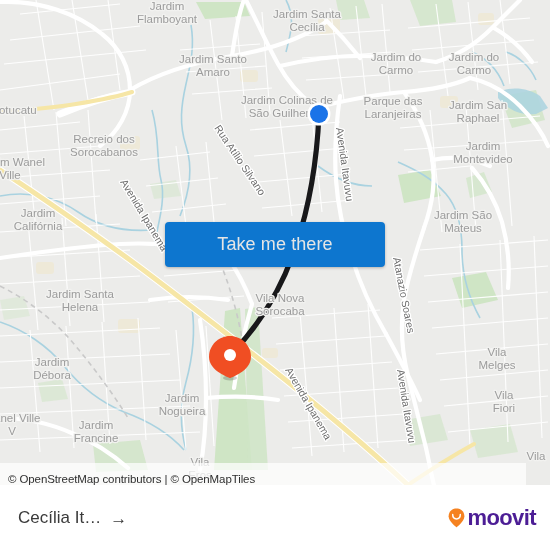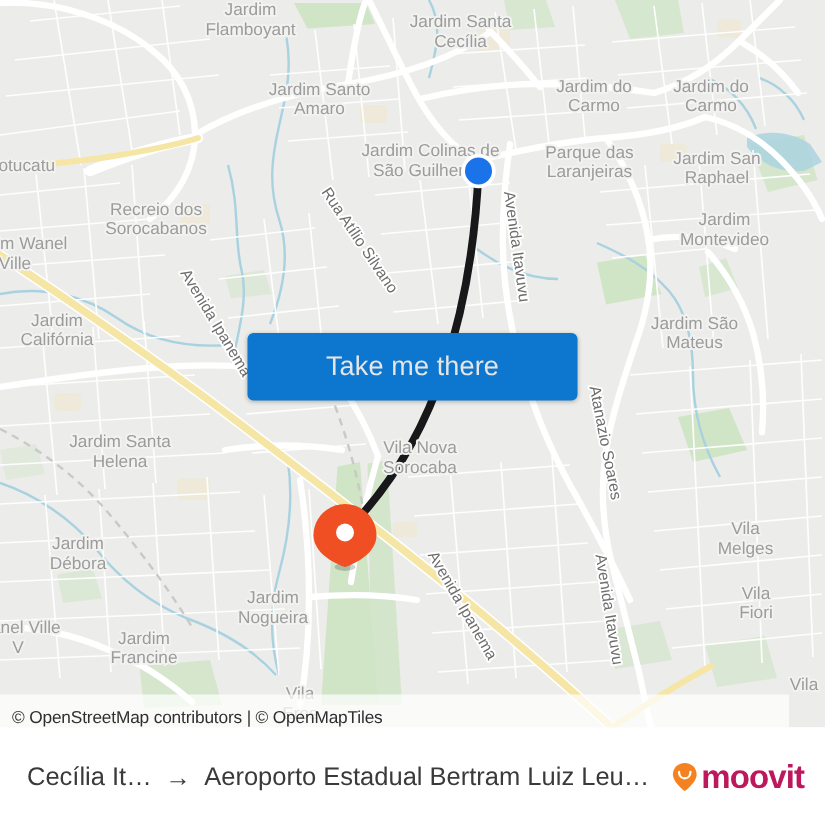--- a/index.html
+++ b/index.html
@@ -75,21 +75,21 @@
     white-space:nowrap;overflow:hidden;
   }
   .origin-name{flex:0 0 auto;max-width:95px;overflow:hidden;text-overflow:ellipsis;}
   .arrow-icon{flex:0 0 auto;margin:0 9px;color:#3a3a3a;font-size:17px;line-height:1;}
   .dest-name{flex:1 1 auto;min-width:0;overflow:hidden;text-overflow:ellipsis;}
   .brand{
     flex:0 0 auto;display:flex;align-items:center;gap:2px;margin-left:10px;
   }
   .brand-mark{width:17px;height:20px;flex:0 0 auto;}
   .brand-name{
-    font-size:22px;font-weight:bold;color:#be185d;letter-spacing:-0.6px;
+    font-size:22px;font-weight:bold;color:#4c1d95;letter-spacing:-0.6px;
     font-family:"Liberation Sans", sans-serif;line-height:1;
   }
 </style>
 </head>
 <body>
 
 <div id="app">
 
   <div class="map">
 
@@ -278,21 +278,20 @@
   </div>
 
   <div class="cta">
     <span class="cta-label">Take me there</span>
   </div>
 
   <div class="footer">
     <div class="route-txt">
       <span class="origin-name">Cecília It…</span>
       <span class="arrow-icon">→</span>
-      <span class="dest-name">Aeroporto Estadual Bertram Luiz Leu…</span>
     </div>
     <div class="brand">
       <svg class="brand-mark" viewBox="0 0 17 20">
         <path d="M8.5 0.6 C3.9 0.6 0.6 4 0.6 8.3 C0.6 13.6 8.5 19.4 8.5 19.4 C8.5 19.4 16.4 13.6 16.4 8.3 C16.4 4 13.1 0.6 8.5 0.6 Z" fill="#f58220"></path>
         <path d="M4.7 6.6 C4.7 9.2 6.4 10.9 8.5 10.9 C10.6 10.9 12.3 9.2 12.3 6.6" fill="none" stroke="#ffffff" stroke-width="1.5" stroke-linecap="round"></path>
       </svg>
       <span class="brand-name">moovit</span>
     </div>
   </div>
 

